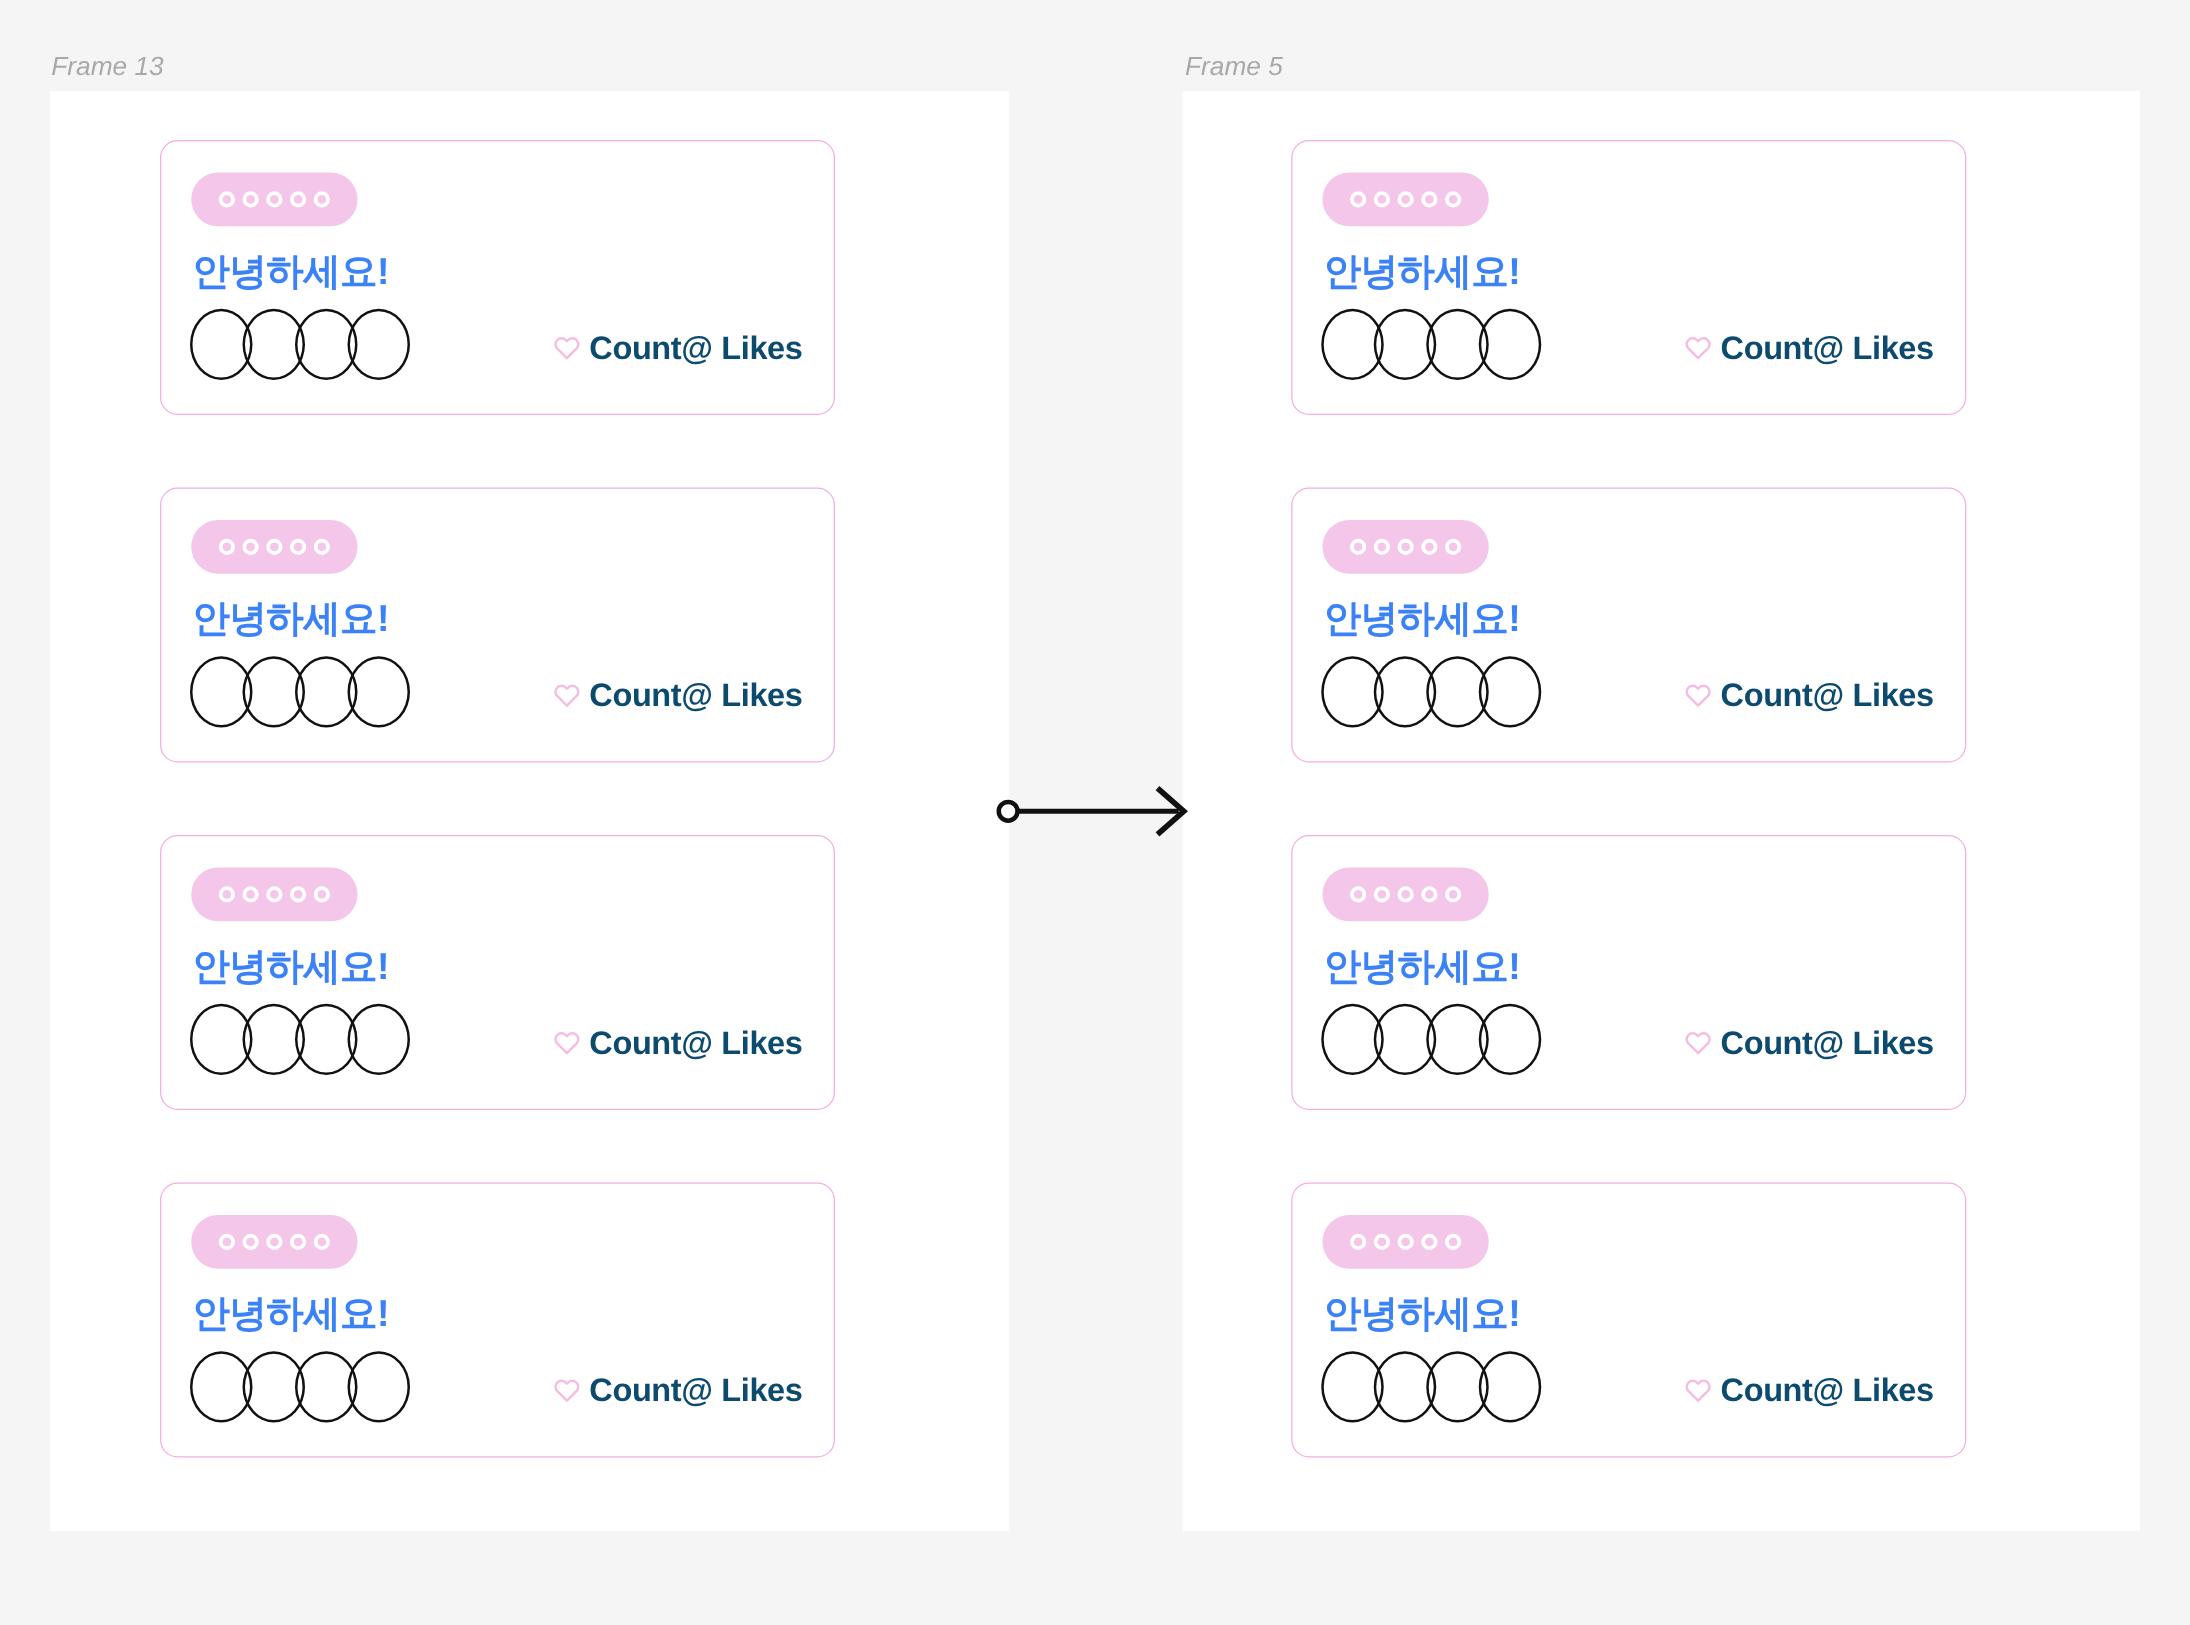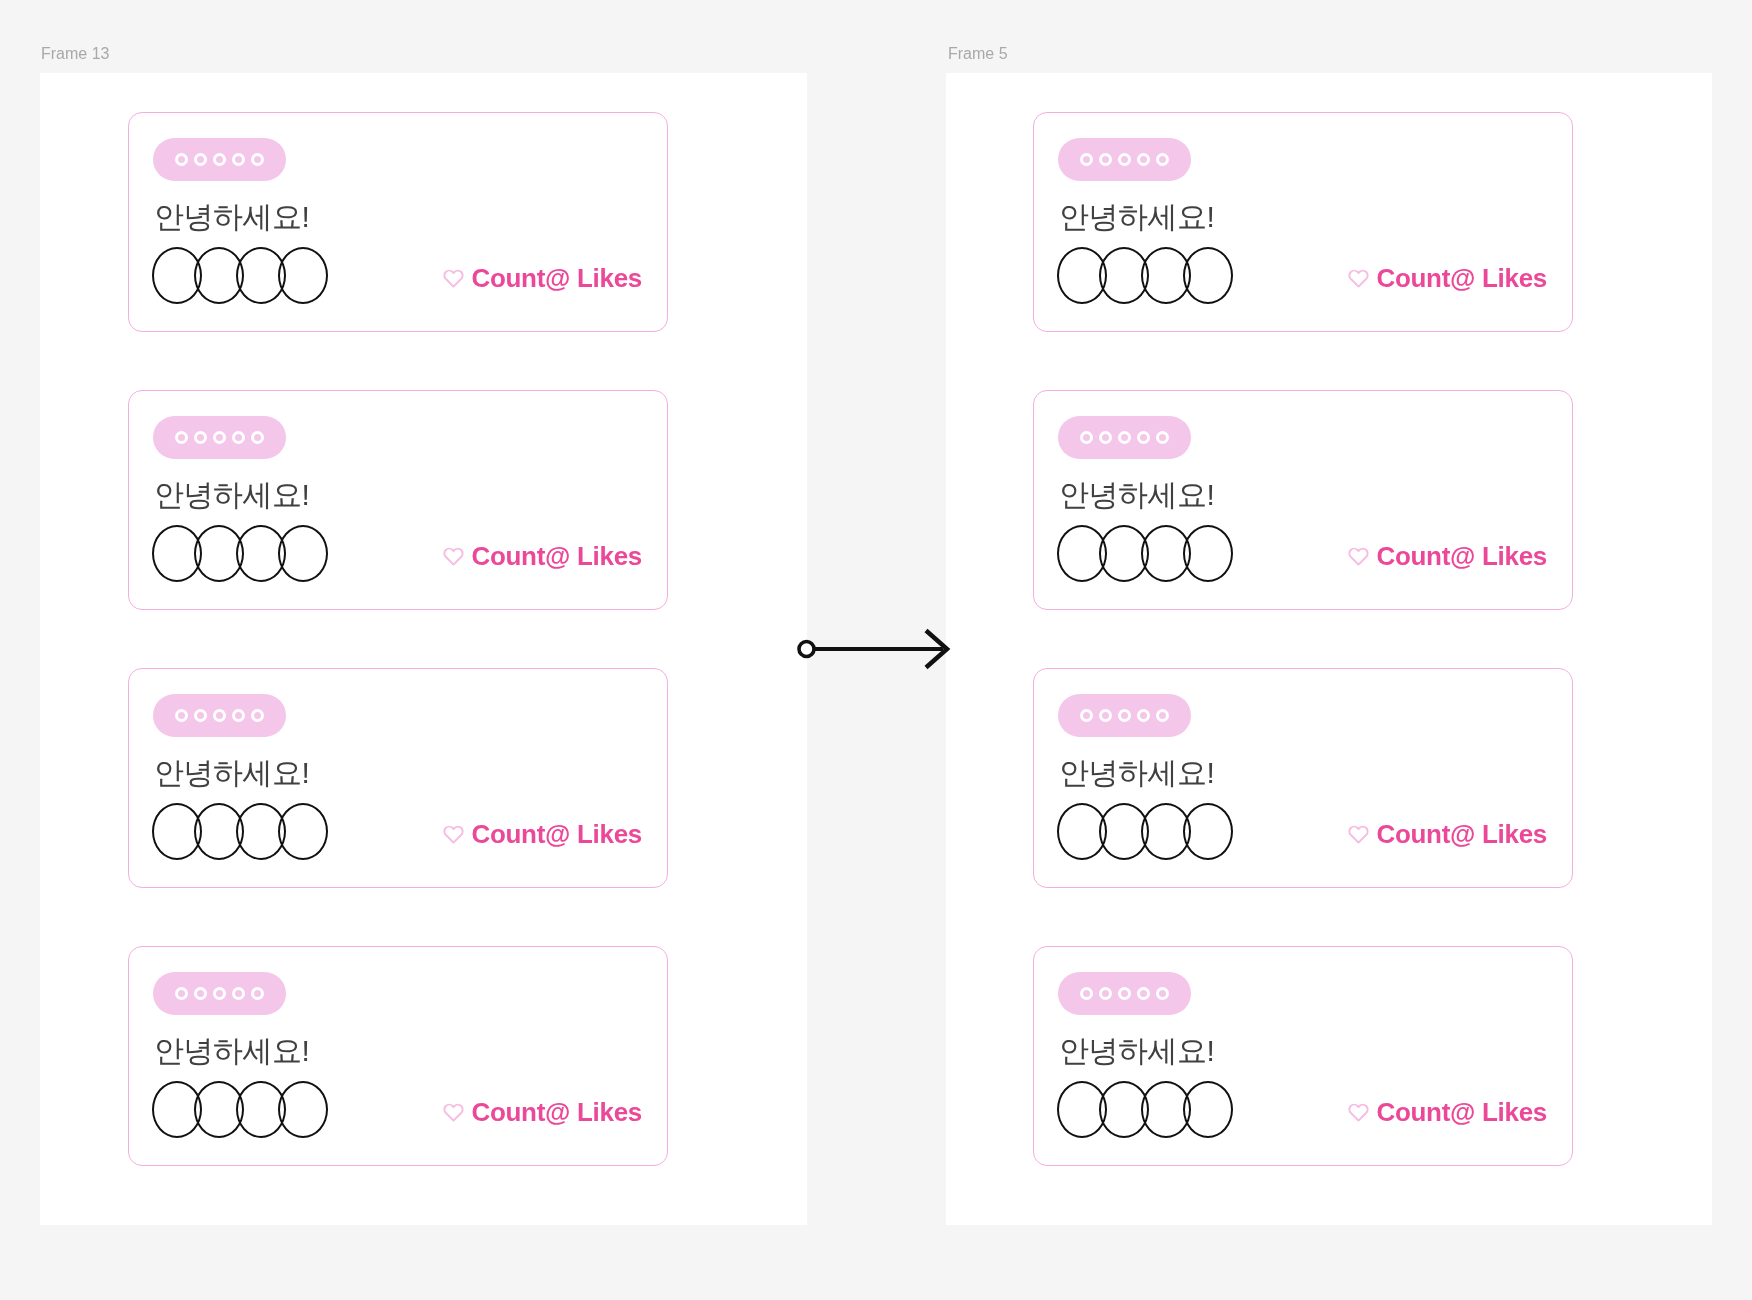--- a/index.html
+++ b/index.html
@@ -6,23 +6,24 @@
   html,body { margin:0; padding:0; }
   body {
     width:1752px; height:1300px;
     background:#F5F5F5;
     font-family:"Liberation Sans","DejaVu Sans",sans-serif;
     position:relative; overflow:hidden;
   }
 
   .frame-label {
     position:absolute;
-    font-size:16px; line-height:20px;
+    font-size:21px; line-height:20px;
     color:#A9A9A9;
     user-select:none;
+    font-style:italic;
   }
   #label-13 { left:41px;  top:44px; }
   #label-14 { left:948px; top:44px; }
 
   .frame {
     position:absolute; top:73px;
     height:1152px;
     background:#FFFFFF;
   }
   #frame-13 { left:40px;  width:767px; }
@@ -48,22 +49,22 @@
   .ring {
     width:13px; height:13px;
     border:3px solid #FFFFFF;
     border-radius:50%;
     background:transparent;
   }
 
   .card-title {
     position:absolute; left:25px; top:84px;
     margin:0;
-    font-size:30px; font-weight:400;
-    color:#404040;
+    font-size:30px; font-weight:700;
+    color:#3b82f6;
     letter-spacing:-0.5px;
     white-space:nowrap;
   }
 
   .avatars {
     position:absolute; left:23px; top:134px;
     display:flex;
   }
   .avatar {
     width:50px; height:57px;
@@ -74,21 +75,21 @@
   }
   .avatar + .avatar { margin-left:-8px; }
 
   .likes {
     position:absolute; right:25px; top:149px;
     height:32px;
     display:flex; align-items:center; gap:7px;
   }
   .likes-label {
     font-size:26px; font-weight:700;
-    color:#ec4899;
+    color:#0c4a6e;
     letter-spacing:-0.3px;
     white-space:nowrap;
   }
   .heart-wrap { display:flex; align-items:center; }
 
   .connector {
     position:absolute; left:796px; top:627px;
     width:158px; height:44px;
   }
 </style>

